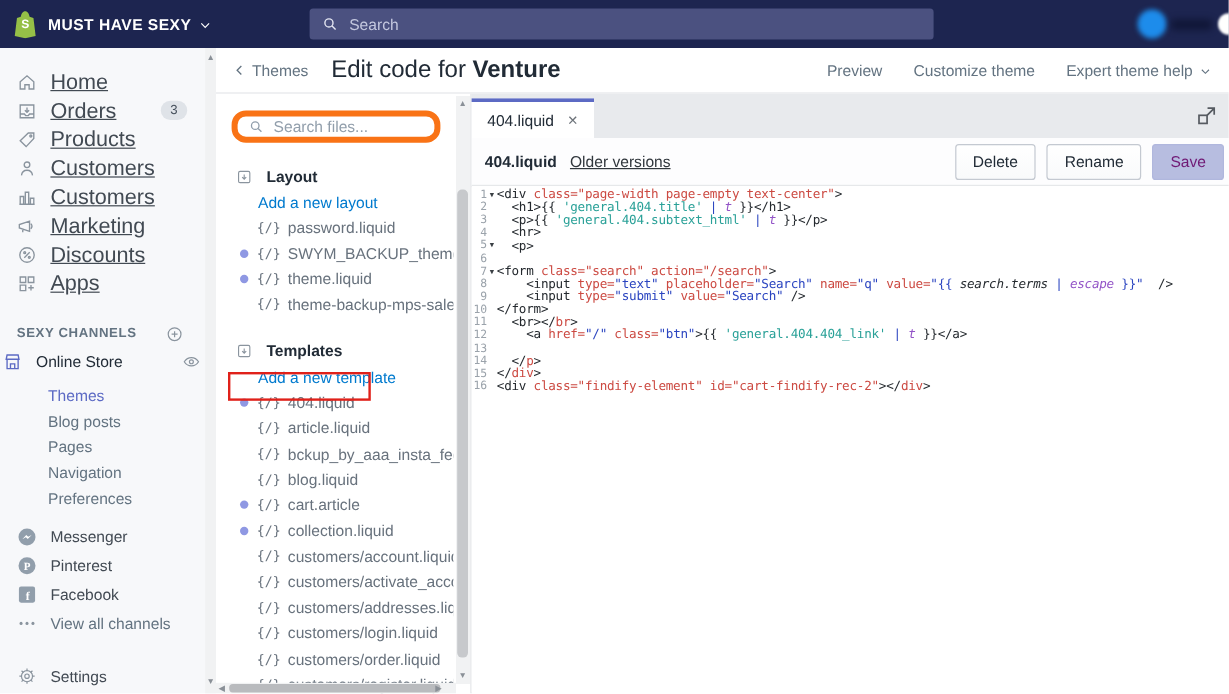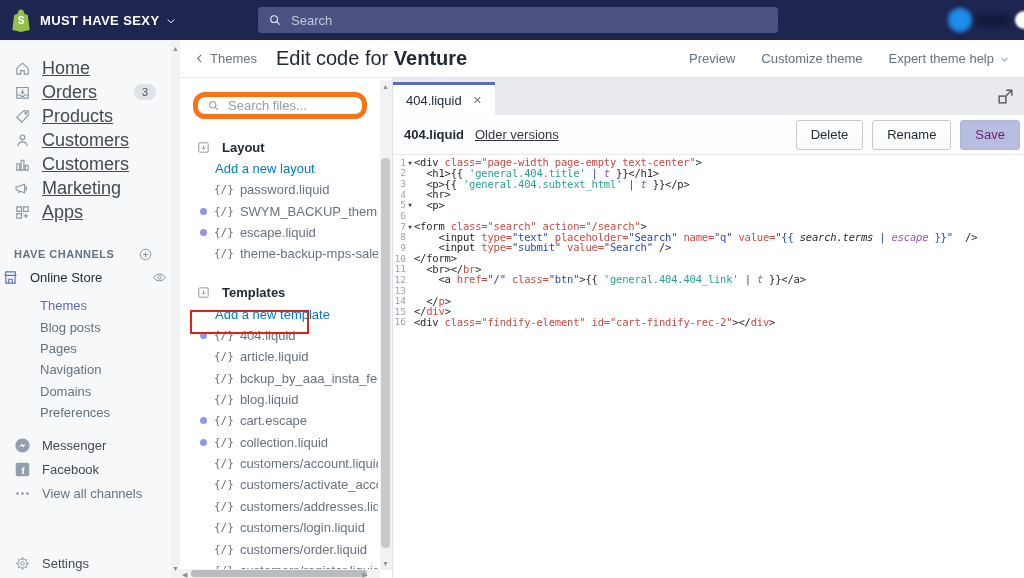--- a/index.html
+++ b/index.html
@@ -249,57 +249,68 @@
         <span class="lbl">Customers</span>
       </div>
       <div class="nav-item">
         <svg class="ic" viewBox="0 0 24 24">
           <use href="#i-megaphone"></use>
         </svg>
         <span class="lbl">Marketing</span>
       </div>
       <div class="nav-item">
         <svg class="ic" viewBox="0 0 24 24">
+          <use href="#i-discount"></use>
+        </svg>
+        <span class="lbl">Discounts</span>
+      </div>
+      <div class="nav-item">
+        <svg class="ic" viewBox="0 0 24 24">
           <use href="#i-apps"></use>
         </svg>
         <span class="lbl">Apps</span>
       </div>
     </div>
 
   <div class="sc-header">
-    <span class="t">HAVE CHANNELS</span>
+    <span class="t">SEXY CHANNELS</span>
     <svg class="ic" viewBox="0 0 24 24">
         <use href="#i-plus-circle"></use>
       </svg>
   </div>
 
   <div class="os-row">
     <svg class="ic" viewBox="0 0 24 24">
         <use href="#i-store"></use>
       </svg>
     <span class="lbl">Online Store</span>
     <svg class="eye" viewBox="0 0 24 24">
         <use href="#i-eye"></use>
       </svg>
   </div>
   <div class="sub-list" id="os-sub">
       <div class="sub-item active">Themes</div>
       <div class="sub-item">Blog posts</div>
       <div class="sub-item">Pages</div>
       <div class="sub-item">Navigation</div>
-      <div class="sub-item">Domains</div>
       <div class="sub-item">Preferences</div>
     </div>
 
   <div class="chan-list" id="chan-list">
       <div class="chan-item">
         <svg class="ic" viewBox="0 0 24 24">
           <use href="#i-messenger"></use>
         </svg>
         <span class="lbl">Messenger</span>
+      </div>
+      <div class="chan-item">
+        <svg class="ic" viewBox="0 0 24 24">
+          <use href="#i-pinterest"></use>
+        </svg>
+        <span class="lbl">Pinterest</span>
       </div>
       <div class="chan-item">
         <svg class="ic" viewBox="0 0 24 24">
           <use href="#i-facebook"></use>
         </svg>
         <span class="lbl">Facebook</span>
       </div>
       <div class="chan-item muted">
         <svg class="ic" viewBox="0 0 24 24">
           <use href="#i-dots"></use>
@@ -365,21 +376,21 @@
         <span class="f-name">password.liquid</span>
       </div>
       <div class="f-row">
         <span class="f-dot"></span>
         <span class="f-glyph">{/}</span>
         <span class="f-name">SWYM_BACKUP_theme.liquid</span>
       </div>
       <div class="f-row">
         <span class="f-dot"></span>
         <span class="f-glyph">{/}</span>
-        <span class="f-name">escape.liquid</span>
+        <span class="f-name">theme.liquid</span>
       </div>
       <div class="f-row">
         <span class="f-glyph">{/}</span>
         <span class="f-name">theme-backup-mps-sales-not</span>
       </div>
       <div class="f-sec-title">
         <svg class="ic" viewBox="0 0 24 24">
           <use href="#i-folder-add"></use>
         </svg>
         <span class="t">Templates</span>
@@ -398,21 +409,21 @@
         <span class="f-glyph">{/}</span>
         <span class="f-name">bckup_by_aaa_insta_feed_inde</span>
       </div>
       <div class="f-row">
         <span class="f-glyph">{/}</span>
         <span class="f-name">blog.liquid</span>
       </div>
       <div class="f-row">
         <span class="f-dot"></span>
         <span class="f-glyph">{/}</span>
-        <span class="f-name">cart.escape</span>
+        <span class="f-name">cart.article</span>
       </div>
       <div class="f-row">
         <span class="f-dot"></span>
         <span class="f-glyph">{/}</span>
         <span class="f-name">collection.liquid</span>
       </div>
       <div class="f-row">
         <span class="f-glyph">{/}</span>
         <span class="f-name">customers/account.liquid</span>
       </div>

